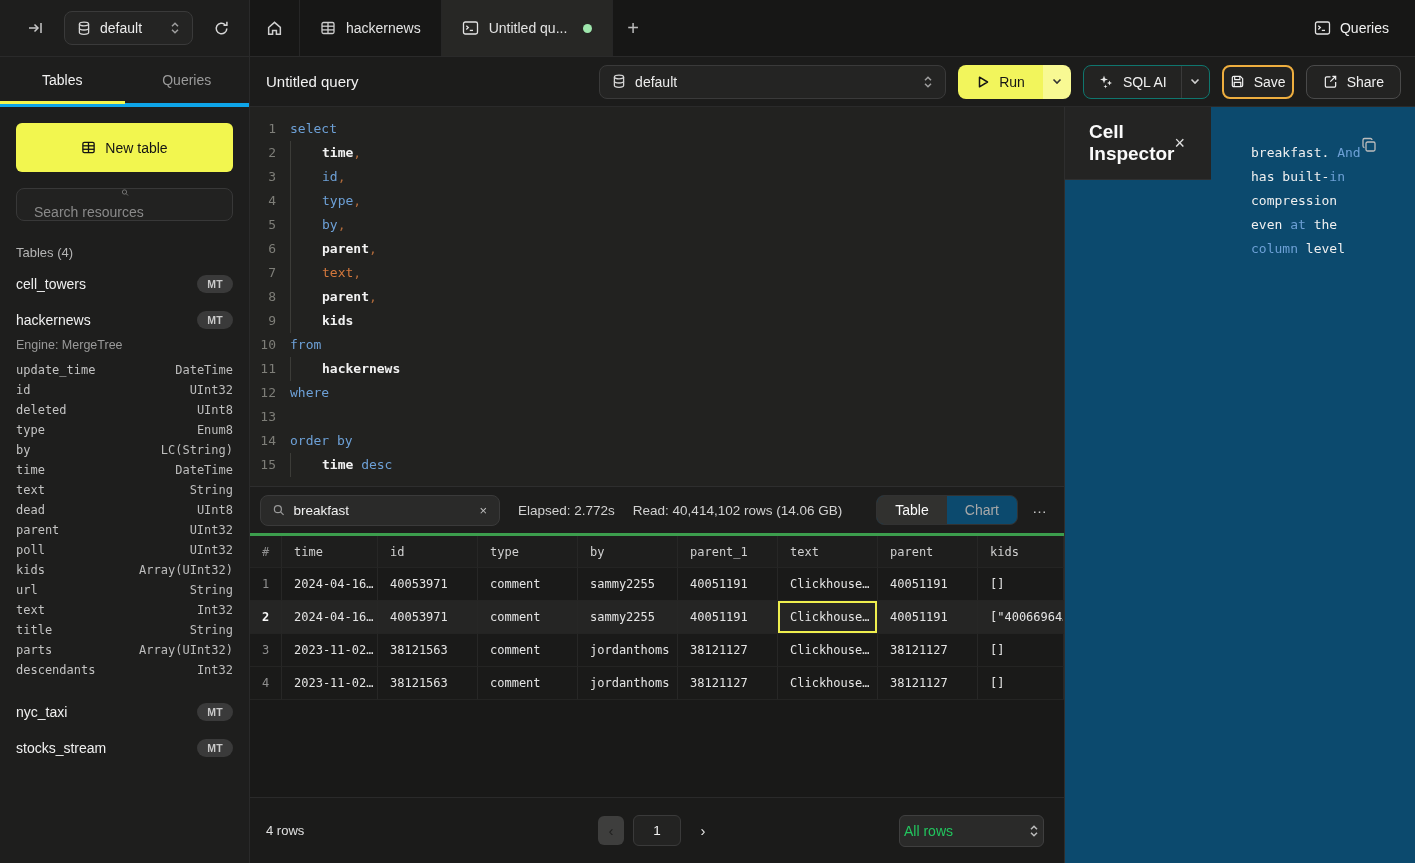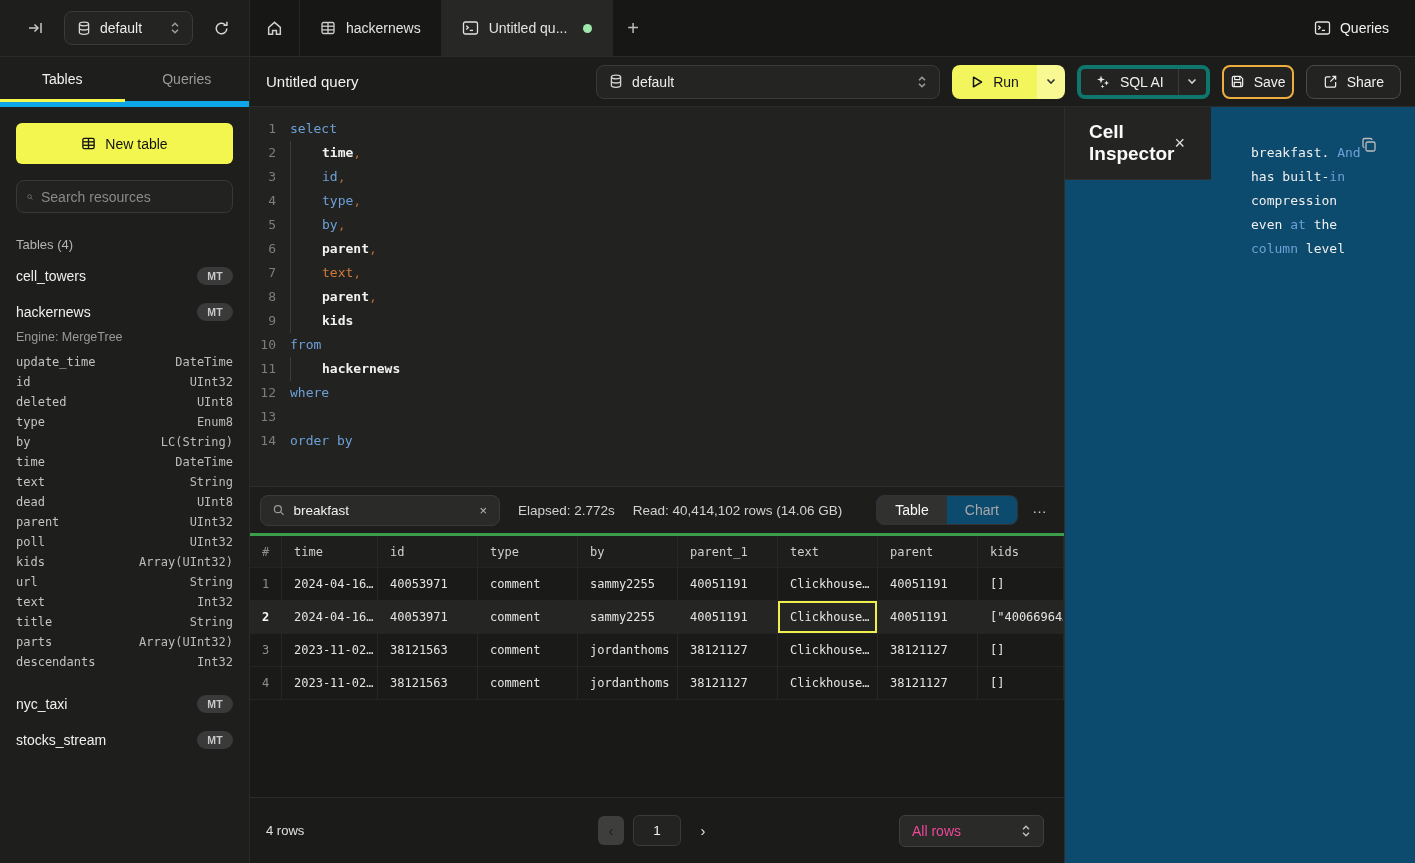--- a/index.html
+++ b/index.html
@@ -23,47 +23,47 @@
   .tab .dot{ width:9px; height:9px; border-radius:50%; background:#9fe7ad; margin-left:6px; }
   .tab-plus{ display:flex; align-items:center; padding:0 14px; color:#bdbdbd; font-size:20px; cursor:pointer; }
   .topbar-spacer{ flex:1; }
   .queries-link{ display:flex; align-items:center; gap:9px; padding:0 26px; color:#f0f0f0; cursor:pointer; }
 
   
   .body{ display:flex; height:806px; }
 
   
   .sidebar{ width:250px; flex:0 0 250px; background:#1e1e1d; border-right:1px solid #2a2a2a; display:flex; flex-direction:column; }
-  .sb-tabs{ display:flex; height:50px; border-bottom:6px solid #0ea5e9;text-align:center; }
+  .sb-tabs{ display:flex; height:50px; border-bottom:4px solid #0ea5e9;text-align:center; }
   .sb-tab{ flex:1; display:flex; align-items:center; justify-content:center; color:#9a9a9a; cursor:pointer; position:relative; }
   .sb-tab.active{ color:#f2f2f2; }
   .sb-tab.active::after{ content:""; position:absolute; left:0; right:0; bottom:-1px; height:3px; background:#f2f64f; }
-  .new-table-btn{ margin:16px 16px 0 16px; height:41px; display:flex; align-items:center; justify-content:center; gap:9px;
+  .new-table-btn{ margin:16px 16px 0 16px; height:49px; display:flex; align-items:center; justify-content:center; gap:9px;
     background:#f2f64f; color:#141414; border:none; border-radius:6px; font-size:14px; font-family:"Liberation Sans",sans-serif; cursor:pointer; }
-  .sb-search{ margin:16px 16px 0 16px; height:33px; display:flex; align-items:center; gap:8px; padding:0 10px; background:#222221; border:1px solid #383838; border-radius:8px; color:#8a8a8a; }
+  .sb-search{ margin:16px 16px 0 16px; height:33px; display:flex; align-items:center; gap:8px; padding:0 10px; background:#222221; border:1px solid #383838; border-radius:8px; color:#8a8a8a;flex-direction:column; }
   .sb-search input{ flex:1; background:transparent; border:none; outline:none; color:#e8e8e8; font-size:14px; font-family:"Liberation Sans",sans-serif; }
   .sb-search input::placeholder{ color:#8a8a8a; }
   .sb-section{ margin:24px 16px 6px 16px; color:#b5b5b5; font-size:13px; }
   .sb-list{ padding:0 16px; overflow:hidden; }
   .sb-table-row{ display:flex; align-items:center; justify-content:space-between; padding:9px 0; cursor:pointer; }
   .sb-table-name{ color:#f0f0f0; font-size:14px; }
   .mt-badge{ background:#3a3a3a; color:#c9c9c9; font-size:10.5px; font-weight:bold; padding:3px 10px; border-radius:10px; letter-spacing:.3px; }
   .sb-engine{ color:#9a9a9a; font-size:12.5px; padding:0 0 8px 0; }
   .sb-col{ display:flex; justify-content:space-between; font-size:12px; color:#c3c3c3; line-height:20px; }
   .sb-col .ctype{ color:#bdbdbd; }
 
   
   .rhs{ flex:1; display:flex; flex-direction:column; }
   .main-toolbar{ height:50px; flex:0 0 50px; background:#1c1c1b; border-bottom:1px solid #2a2a2a; display:flex; align-items:center; padding:0 14px 0 16px; gap:12px; }
   .q-title{ font-size:15px; color:#f2f2f2; flex:1; }
   .tb-db{ width:166px; }
   .run-btn{ display:flex; height:34px; border-radius:8px; overflow:hidden; cursor:pointer; }
   .run-main{ display:flex; align-items:center; gap:9px; padding:0 18px; background:#f2f55c; color:#161616; font-size:14px; }
   .run-caret{ display:flex; align-items:center; justify-content:center; width:28px; background:#f8f993; color:#333; }
-  .ghost-btn{ display:flex; align-items:center; height:34px; background:#232322; border:4px solid #0f766e; border-radius:8px; color:#f0f0f0; cursor:pointer; overflow:hidden; }
+  .ghost-btn{ display:flex; align-items:center; height:34px; background:#232322; border:1px solid #0f766e; border-radius:8px; color:#f0f0f0; cursor:pointer; overflow:hidden; }
   .sqlai-main{ display:flex; align-items:center; gap:9px; padding:0 14px; }
   .sqlai-caret{ display:flex; align-items:center; justify-content:center; width:28px; height:100%; border-left:1px solid #3a3a3a; color:#cfcfcf; }
   .save-btn{ gap:9px; padding:0 6px; border:2px solid #eeae3f; }
   .share-btn{ gap:9px; padding:0 16px; border:1px solid #4a4a4a; }
 
   .content-row{ display:flex; flex:1; min-height:0; }
   .main{ width:815px; flex:0 0 815px; display:flex; flex-direction:column; border-right:1px solid #2e2e2e; }
 
   
   .editor{ height:380px; flex:0 0 380px; background:#222220; padding-top:10px; border-bottom:1px solid #2e2e2e; overflow:hidden; }
@@ -101,21 +101,21 @@
   .t-body-row.selected .t-cell.num{ color:#fafafa; font-weight:bold; }
   .t-cell.sel-cell{ box-shadow:inset 0 0 0 2px #efef4e; }
 
   
   .res-footer{ height:66px; flex:0 0 66px; background:#1b1b1a; border-top:1px solid #2a2a2a; display:flex; align-items:center; padding:0 20px 0 16px; position:relative; }
   .row-count{ font-size:13px; color:#e0e0e0; }
   .pager{ position:absolute; left:50%; transform:translateX(-50%); display:flex; align-items:center; gap:9px; }
   .pg-prev{ width:26px; height:29px; background:#3e3e3d; border-radius:6px; display:flex; align-items:center; justify-content:center; color:#20201f; font-size:15px; cursor:default; }
   .pg-input{ width:48px; height:31px; background:#232322; border:1px solid #3a3a3a; border-radius:6px; color:#f2f2f2; text-align:center; font-size:13.5px; font-family:"Liberation Sans",sans-serif; outline:none; }
   .pg-next{ width:26px; height:29px; display:flex; align-items:center; justify-content:center; color:#e6e6e6; font-size:15px; cursor:pointer; }
-  .rows-select{ margin-left:auto; width:145px; height:32px; display:flex; align-items:center; justify-content:space-between; padding:0 12px; background:#2a2a29; border:1px solid #3f3f3f; border-radius:6px; color:#ec4899; font-size:14px; cursor:pointer; }
+  .rows-select{ margin-left:auto; width:145px; height:32px; display:flex; align-items:center; justify-content:space-between; padding:0 4px; background:#2a2a29; border:1px solid #3f3f3f; border-radius:6px; color:#22c55e; font-size:14px; cursor:pointer; }
 
   
   .inspector{ flex:1; display:flex; background:#0c4a6e; }
   .insp-head{ height:73px; flex:0 0 73px; background:#242423; border-bottom:1px solid #303030; display:flex; align-items:center; justify-content:space-between; padding:0 26px 0 24px; }
   .insp-title{ font-size:19px; font-weight:bold; color:#fafafa; }
   .insp-close{ color:#e0e0e0; font-size:18px; cursor:pointer; }
   .insp-body{ position:relative; padding:34px 44px 0 40px; }
   .insp-copy{ position:absolute; top:30px; right:38px; color:#bdbdbd; cursor:pointer; }
   .insp-text{ font-family:"DejaVu Sans Mono",monospace; font-size:13px; line-height:24px; color:#f0f0f0; }
   .insp-text .k{ color:#6da0d6; }
@@ -424,20 +424,24 @@
               <div class="ed-line">
      <span class="ed-num">12</span>
      <span class="ed-code"><span class="kw">where</span></span>
    </div>
               <div class="ed-line">
      <span class="ed-num">13</span>
    </div>
               <div class="ed-line">
      <span class="ed-num">14</span>
      <span class="ed-code"><span class="kw">order by</span></span>
+   </div>
+              <div class="ed-line">
+     <span class="ed-num">15</span>
+     <span class="ed-code"><span class="ind"></span><span class="id">time</span><span class=""> </span><span class="kw">desc</span></span>
    </div>
             </div>
 
           <div class="res-toolbar">
             <div class="res-search">
               <svg width="14" height="14" viewBox="0 0 14 14" fill="none" stroke="#9a9a9a" stroke-width="1.5">
                 <circle cx="6" cy="6" r="4.3"></circle>
                   <line x1="9.3" y1="9.3" x2="13" y2="13"></line>
               </svg>
               <input value="breakfast" style="">

